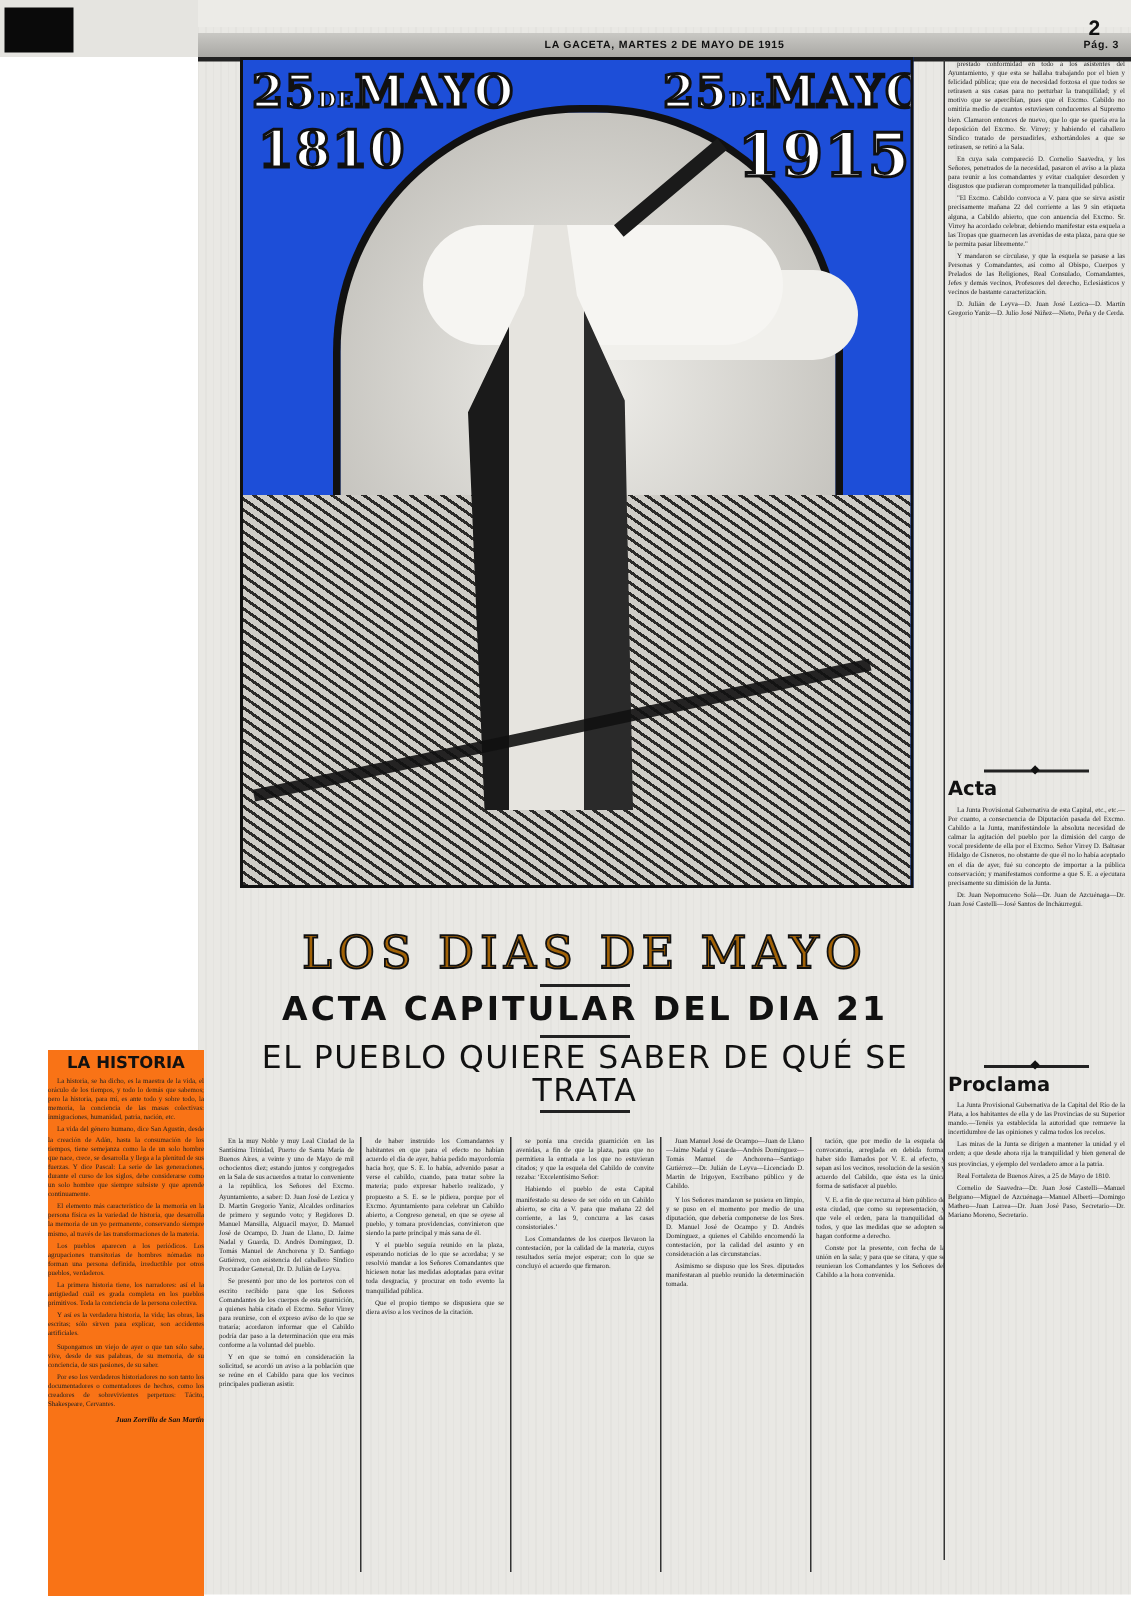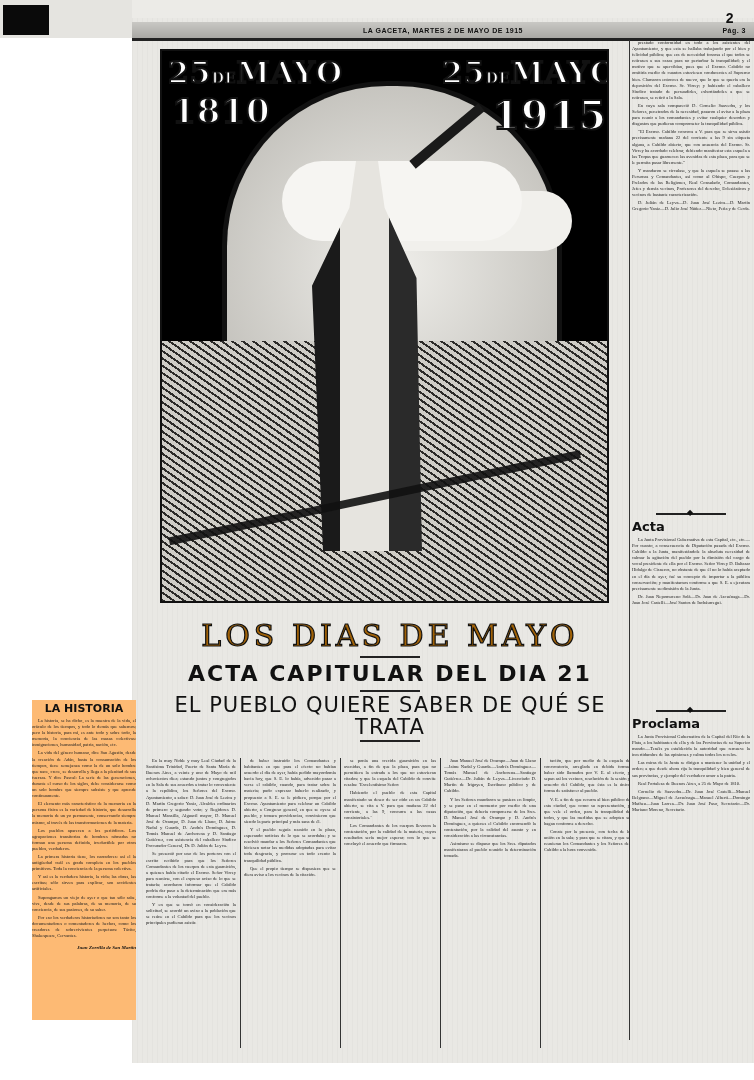--- a/index.html
+++ b/index.html
@@ -7,21 +7,21 @@
   .page{position:absolute;left:132px;top:18px;width:622px;height:1045px;background:#e9e8e4;}
   .page::after{content:"";position:absolute;inset:0;background:repeating-linear-gradient(90deg,rgba(0,0,0,0.025) 0 1px,transparent 1px 5px);pointer-events:none;}
   .corner-scrap{position:absolute;left:0;top:0;width:150px;height:38px;background:#e5e4e0;}
   .corner-black{position:absolute;left:3px;top:5px;width:46px;height:30px;background:#0a0a0a;}
   .top-strip{position:absolute;left:132px;top:0;width:622px;height:20px;background:#ecebe7;}
   .masthead{position:absolute;left:132px;top:22px;width:622px;height:16px;background:linear-gradient(#c9c8c4,#a9a8a4);border-bottom:3px solid #222;display:flex;align-items:center;justify-content:center;font-size:7px;letter-spacing:.5px;font-family:"Liberation Sans",sans-serif;font-weight:bold;}
   .masthead .page-num{position:absolute;right:8px;font-size:7px;}
   .masthead .mark{position:absolute;right:20px;top:-12px;font-size:14px;}
 
   
-  .illus{position:absolute;left:160px;top:49px;width:445px;height:550px;background:#000000;border:2px solid #111;overflow:hidden;}
+  .illus{position:absolute;left:160px;top:38px;width:445px;height:550px;background:#1d4ed8;border:2px solid #111;overflow:hidden;}
   .illus .sky{position:absolute;left:60px;top:30px;width:330px;height:300px;border-radius:165px 165px 0 0;border:5px solid #111;border-bottom:none;background:radial-gradient(circle at 50% 60%,#efeeea,#b8b6b0);}
   .illus .cloud{position:absolute;left:120px;top:110px;width:240px;height:80px;background:#f6f5f2;border-radius:40px;box-shadow:60px 20px 0 -10px #f1f0ec;}
   .illus .ground{position:absolute;left:0;bottom:0;width:100%;height:260px;background:repeating-linear-gradient(35deg,#2b2a28 0 2px,#cfcdc7 2px 6px);}
   .illus .figure{position:absolute;left:150px;top:110px;width:110px;height:390px;background:linear-gradient(90deg,#1a1a1a 0 25%,#e6e4df 25% 70%,#2a2a2a 70%);clip-path:polygon(40% 0,60% 0,66% 12%,95% 30%,100% 100%,10% 100%,0 32%,34% 12%);}
   .illus .arm{position:absolute;left:240px;top:80px;width:90px;height:10px;background:#1a1a1a;transform:rotate(-40deg);}
   .illus .plow{position:absolute;left:10px;bottom:30px;width:420px;height:70px;border-top:8px solid #111;transform:rotate(-12deg);opacity:.9;}
   .banner{position:absolute;font-family:"DejaVu Serif",serif;font-weight:900;color:#fff;-webkit-text-stroke:2px #111;letter-spacing:1px;}
   .banner .de{font-size:14px;-webkit-text-stroke:1px #111;}
   .b1{left:6px;top:4px;font-size:30px;}
   .b2{left:280px;top:4px;font-size:30px;}
@@ -33,21 +33,21 @@
   .h1{font-family:"DejaVu Serif",serif;font-size:30px;letter-spacing:4px;color:#a16207;-webkit-text-stroke:1.2px #111;line-height:36px;}
   .rule{width:60px;height:2px;background:#222;margin:2px auto;}
   .h2{font-family:"DejaVu Sans",sans-serif;font-weight:bold;font-size:22px;letter-spacing:2px;line-height:28px;}
   .h3{font-family:"DejaVu Sans",sans-serif;font-size:21px;letter-spacing:1px;line-height:22px;}
   .h4{font-family:"DejaVu Sans",sans-serif;font-weight:bold;font-size:12px;letter-spacing:3px;line-height:20px;margin-top:6px;}
 
   .col{position:absolute;font-size:4.6px;line-height:6.1px;text-align:justify;color:#222;overflow:hidden;}
   .col p{margin:0 0 2px 0;text-indent:6px;}
   .col-sep{position:absolute;width:1px;background:#333;}
 
-  .side{position:absolute;left:32px;top:700px;width:104px;height:320px;background:#fdba74;}
+  .side{position:absolute;left:32px;top:700px;width:104px;height:364px;background:#f97316;}
   .side-title{font-family:"DejaVu Sans",sans-serif;font-weight:bold;font-size:11px;text-align:center;margin:2px 0 3px;}
   .side .col{position:static;width:104px;}
   .side-sig{font-size:5px;font-style:italic;font-weight:bold;text-align:right;margin-top:4px;}
 
   .right{position:absolute;left:632px;top:40px;width:118px;height:1000px;}
   .right-title{font-family:"DejaVu Sans",sans-serif;font-weight:bold;font-size:13px;text-align:left;margin:4px 0 3px;}
   .ornament{width:70px;height:2px;background:#222;margin:3px auto;position:relative;}
   .ornament::after{content:"◆";position:absolute;left:31px;top:-5px;font-size:8px;}
   .right .col{position:static;width:118px;}
 </style>

